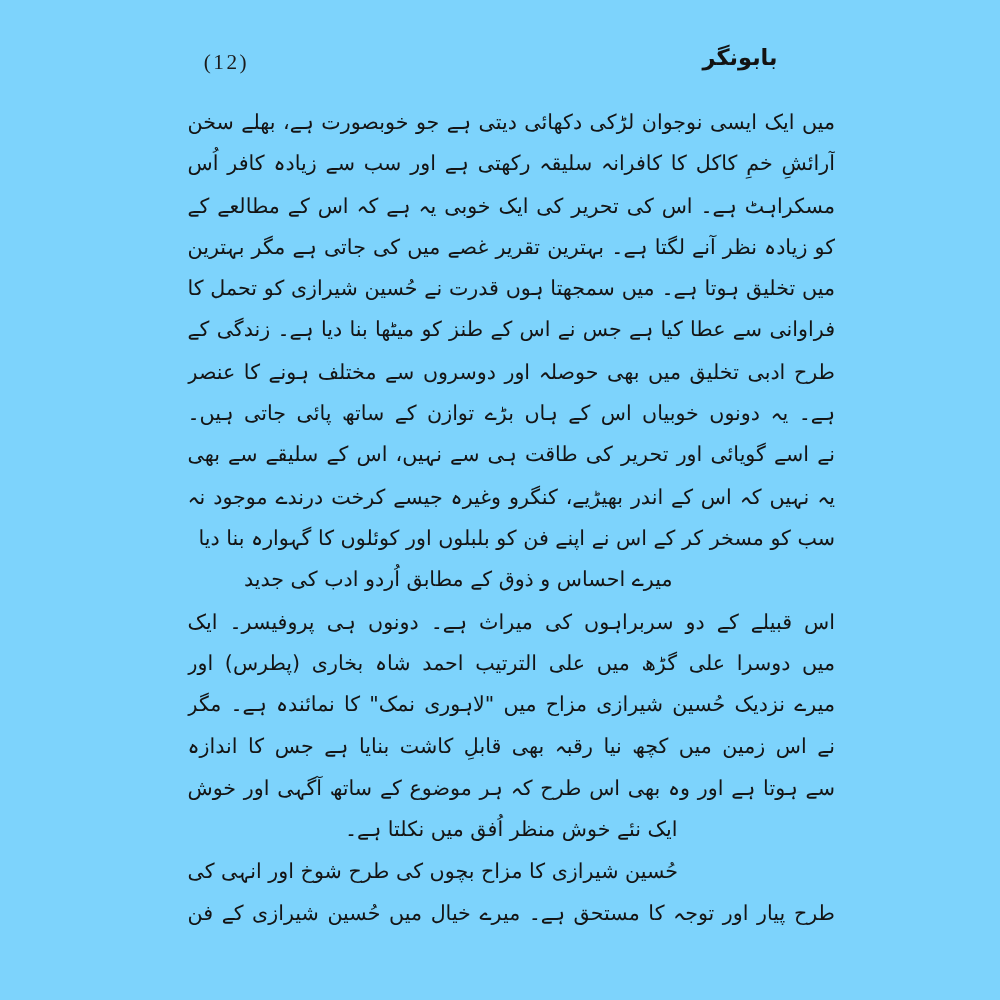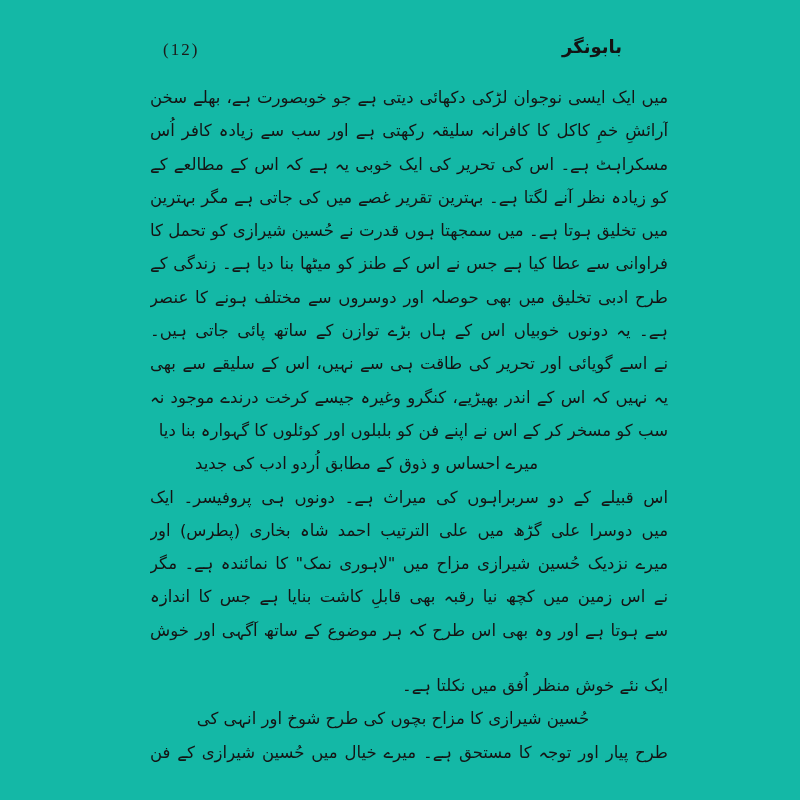--- a/index.html
+++ b/index.html
@@ -7,21 +7,21 @@
     padding: 0;
     width: 800px;
     height: 800px;
     background: #fdfdfd;
     overflow: hidden;
   }
   .page {
     position: relative;
     width: 800px;
     height: 800px;
-    background: #14b8a6;
+    background: #7dd3fc;
     color: #161616;
   }
   .pagenum {
     position: absolute;
     left: 163px;
     top: 40px;
     font-family: "Liberation Serif", serif;
     font-size: 17px;
     letter-spacing: 2px;
     color: #1b1b1b;
@@ -58,25 +58,24 @@
   .j {
     text-align: justify;
     text-align-last: justify;
   }
   
   .end-right {
     text-align: right;
   }
   
   .p-indent-lg { padding-right: 130px; text-align: right; }
-  .p-indent-sm { padding-right: 32px;  text-align: center; }
+  .p-indent-sm { padding-right: 32px;  text-align: left; }
   
   .end-left {
-    text-align: right;
-    margin-top: 22px;
+    text-align: center;
   }
 </style>
 </head>
 <body>
 
 <div class="page">
 
   <div class="pagenum">(12)</div>
 
   <div class="header" dir="rtl" lang="ur">بابونگر</div>

